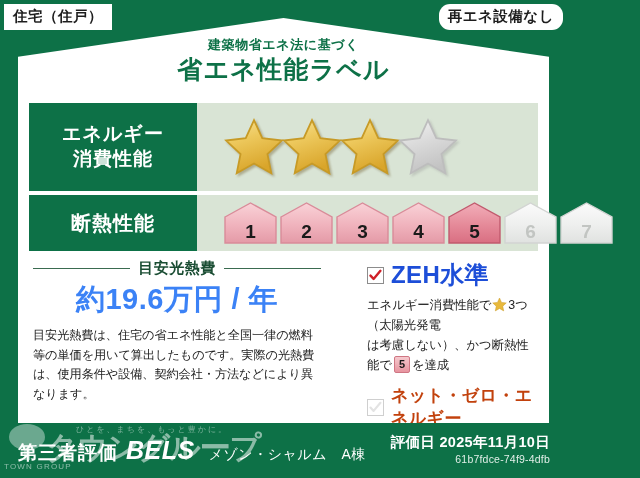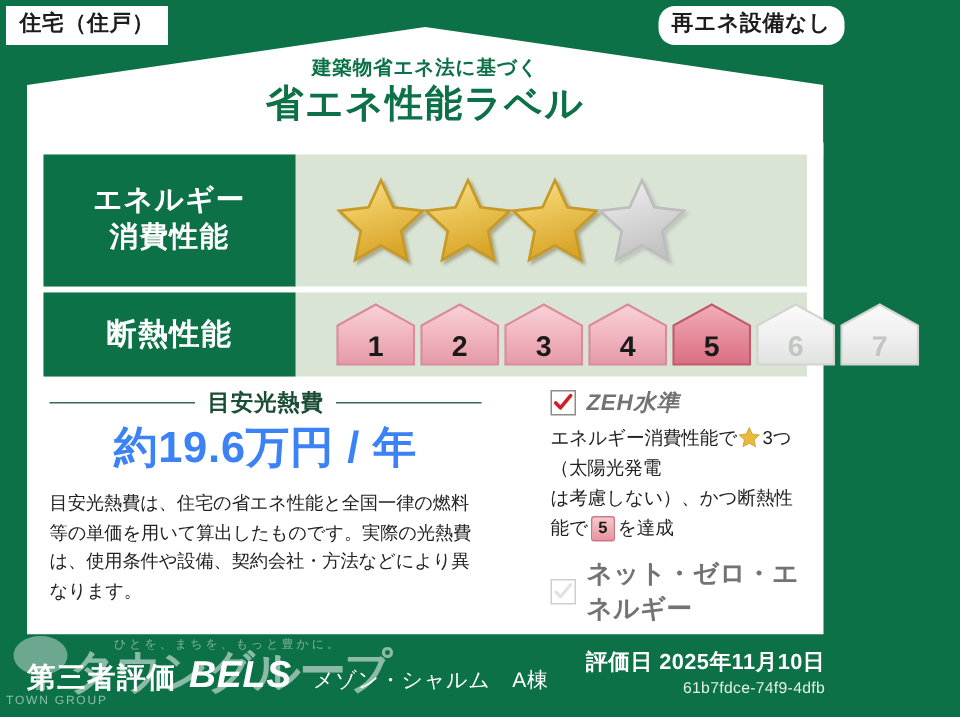--- a/index.html
+++ b/index.html
@@ -193,25 +193,24 @@
     width: 17px;
     height: 17px;
     flex: 0 0 17px;
     border: 1.5px solid #9a9a9a;
     background: #ffffff;
     position: relative;
   }
   .checkbox.on { border-color: #8c8c8c; }
   .checkbox svg { position: absolute; left: 1px; top: 1px; }
   .zeh-title {
-    color: #737373;
-    font-size: 15px;
+    color: #1d4ed8;
+    font-size: 24px;
     font-weight: bold;
     letter-spacing: .4px;
-    font-style: italic;
   }
   #zeh-desc {
     margin-top: 5px;
     color: #222222;
     font-size: 12.4px;
     line-height: 1.6;
     letter-spacing: -.1px;
   }
   .inline-star { vertical-align: -3px; margin: 0 1px; }
   .inline-chip {
@@ -222,21 +221,21 @@
     color: #1a1a1a;
     font-weight: bold;
     font-size: 11px;
     line-height: 1;
     padding: 2px 4px;
     vertical-align: 1px;
     margin: 0 2px;
   }
   #nze-line { margin-top: 9px; }
   #nze-label {
-    color: #737373;
+    color: #c2410c;
     font-size: 17px;
     font-weight: bold;
     letter-spacing: .4px;
   }
   .checkbox.off { border-color: #cfcfcf; }
 
   
   #footer {
     position: absolute;
     left: 0; right: 3px; bottom: 0;

